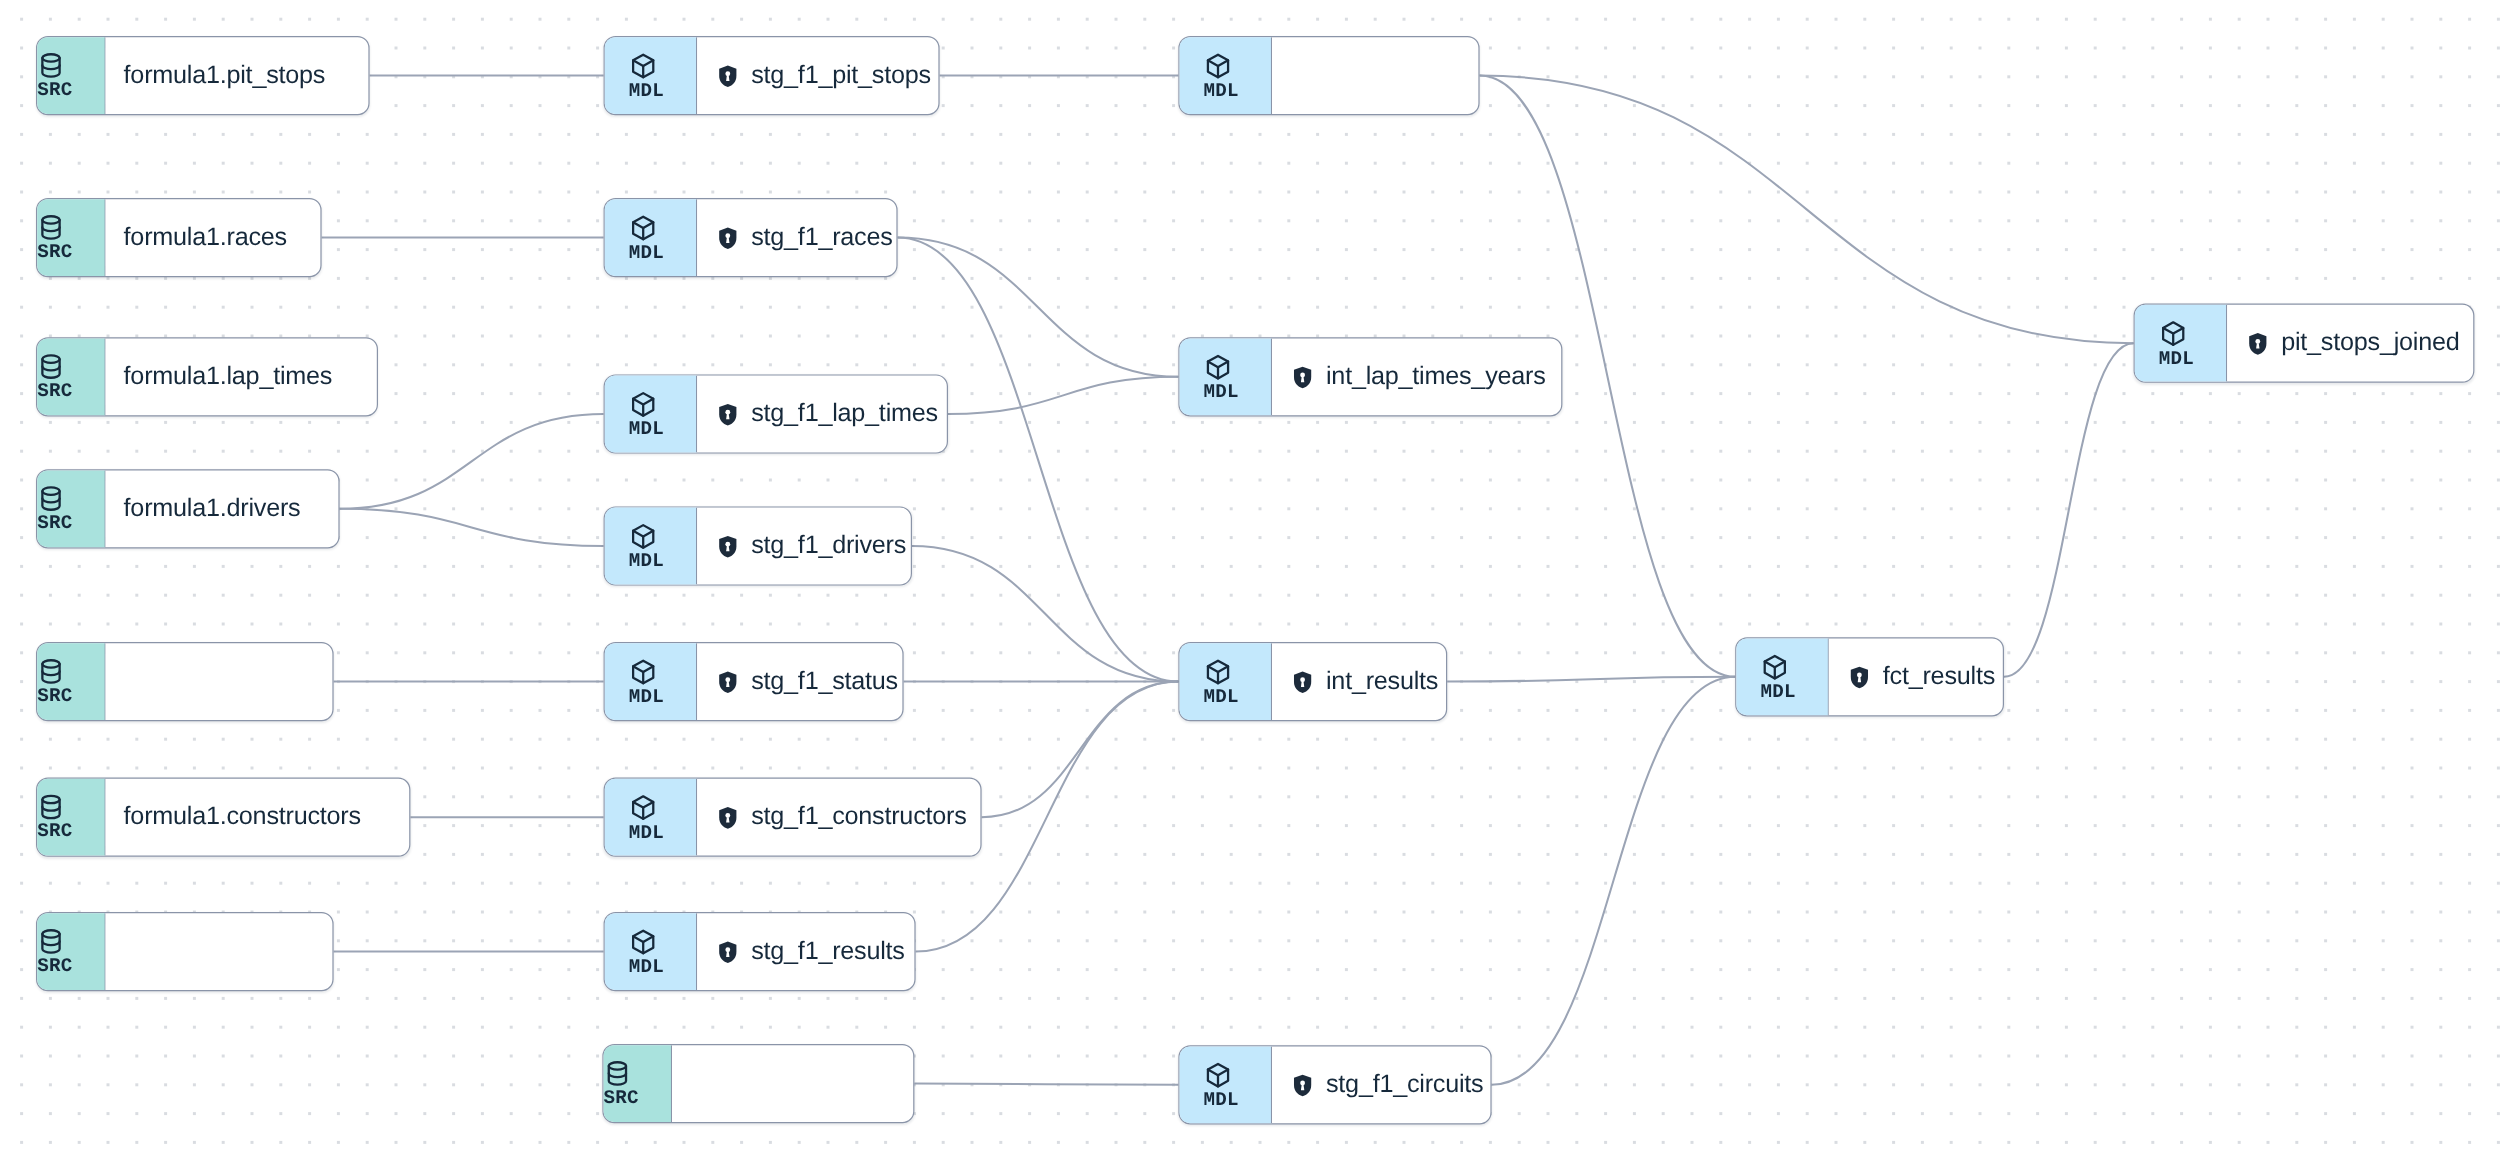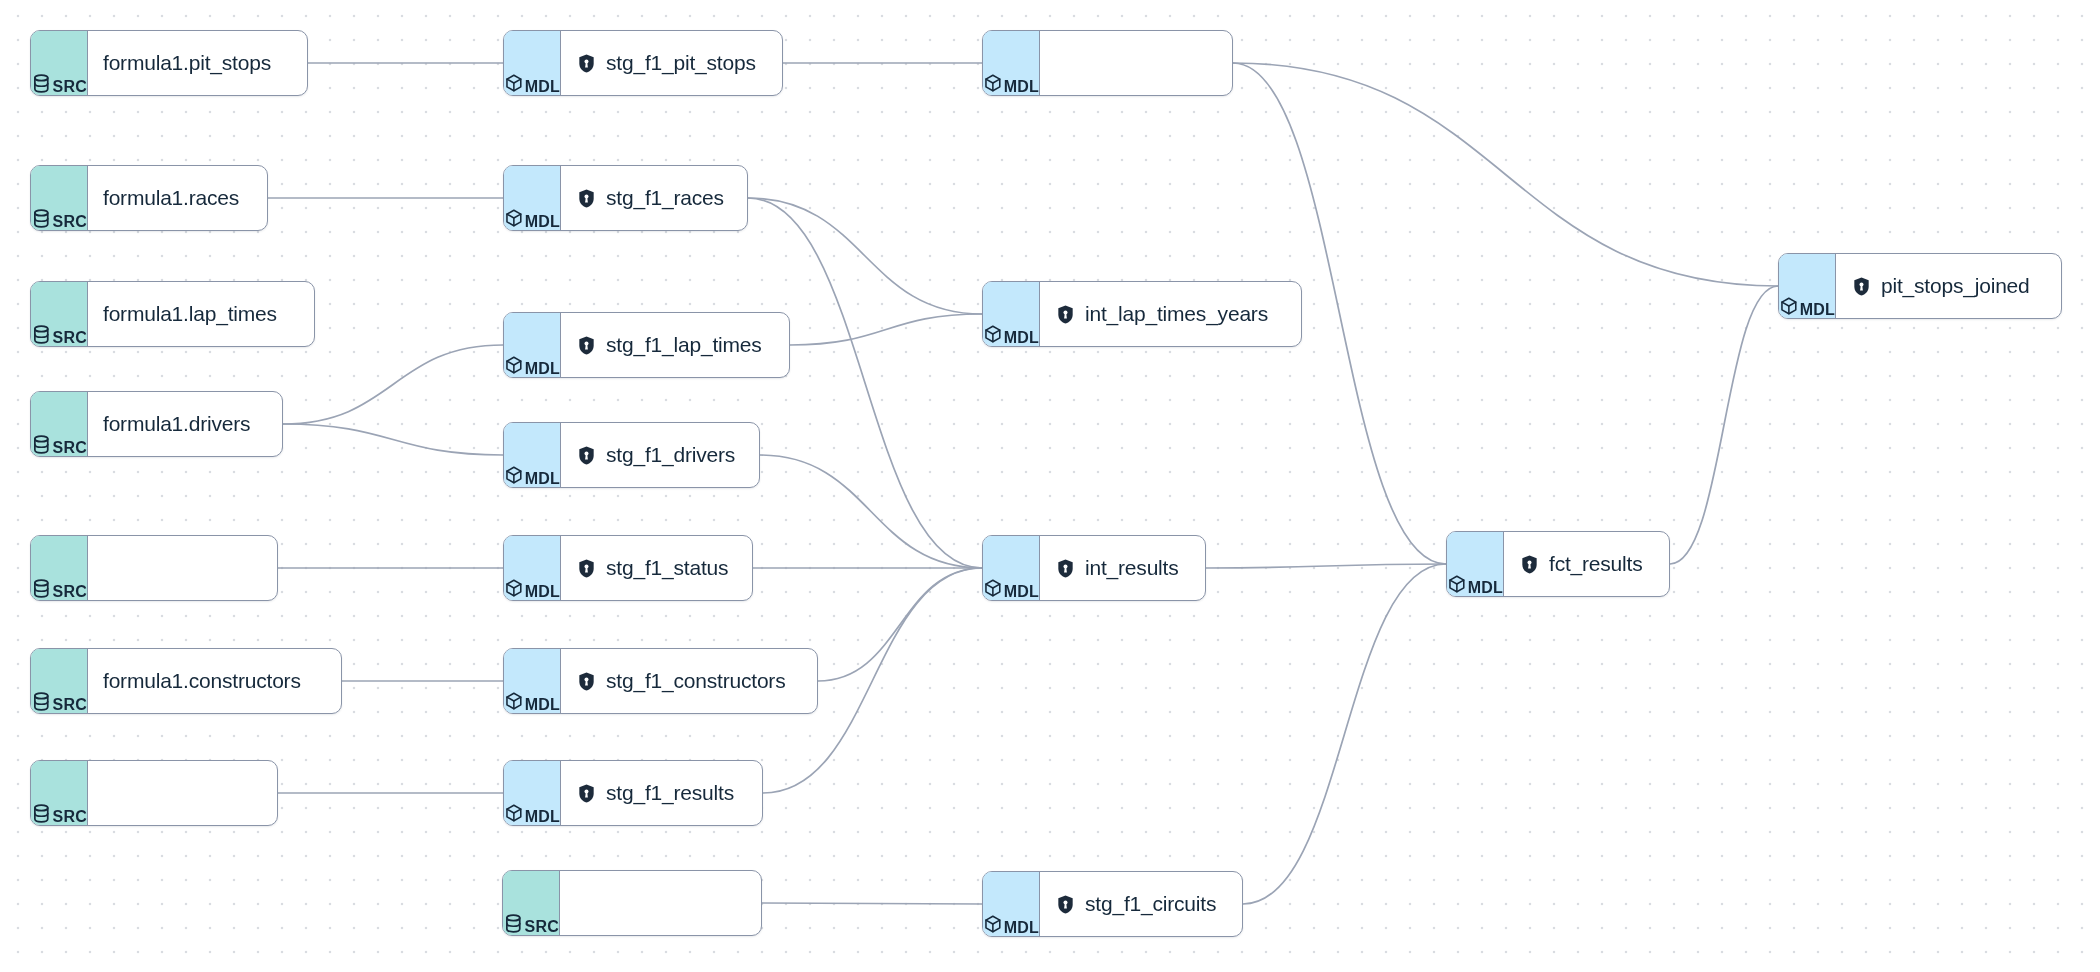--- a/index.html
+++ b/index.html
@@ -30,27 +30,28 @@
     display:flex;align-items:stretch;
     box-sizing:border-box;
     background:var(--node-bg);
     border:1.5px solid var(--border);
     border-radius:10px;
     box-shadow:0 1px 2px rgba(21,39,56,.10);
     cursor:pointer;
   }
   .icon-box{
     flex:0 0 56px;width:56px;
-    display:flex;flex-direction:row;align-items:flex-end;justify-content:center;
+    display:flex;flex-direction:column;align-items:flex-start;justify-content:center;
     gap:1px;
     border-right:1.5px solid var(--border);
     border-radius:8.5px 0 0 8.5px;
+    font-family:Liberation Mono, monospace;
   }
   .kind-source .icon-box{background:var(--src-bg);}
-  .kind-model  .icon-box{background:var(--mdl-bg);}
+  .kind-model  .icon-box{background:var(--mdl-bg);padding-left:20px;}
   .badge{
     font-size:16px;font-weight:600;line-height:1;
     color:var(--text);letter-spacing:.2px;
   }
   .label-box{
     flex:1;display:flex;align-items:center;
     padding:0 16px 0 15px;gap:9px;
     white-space:nowrap;
   }
   .node-label{

